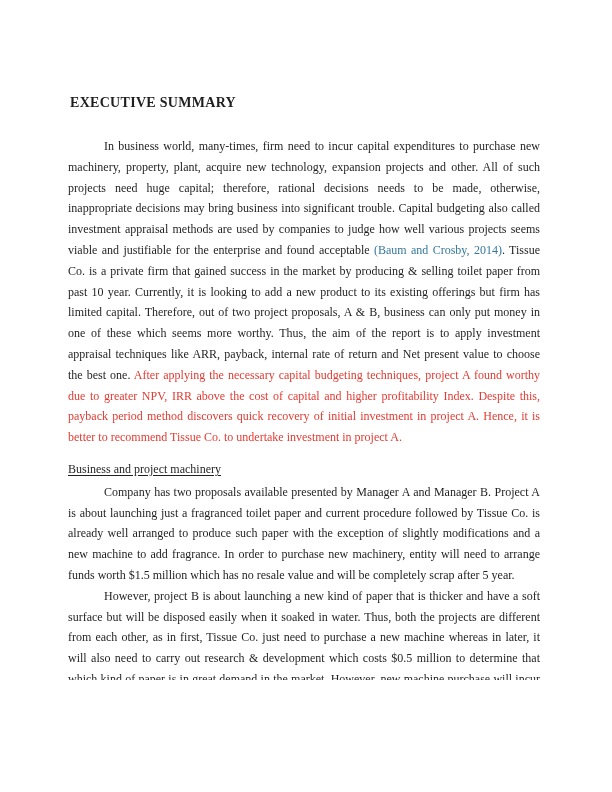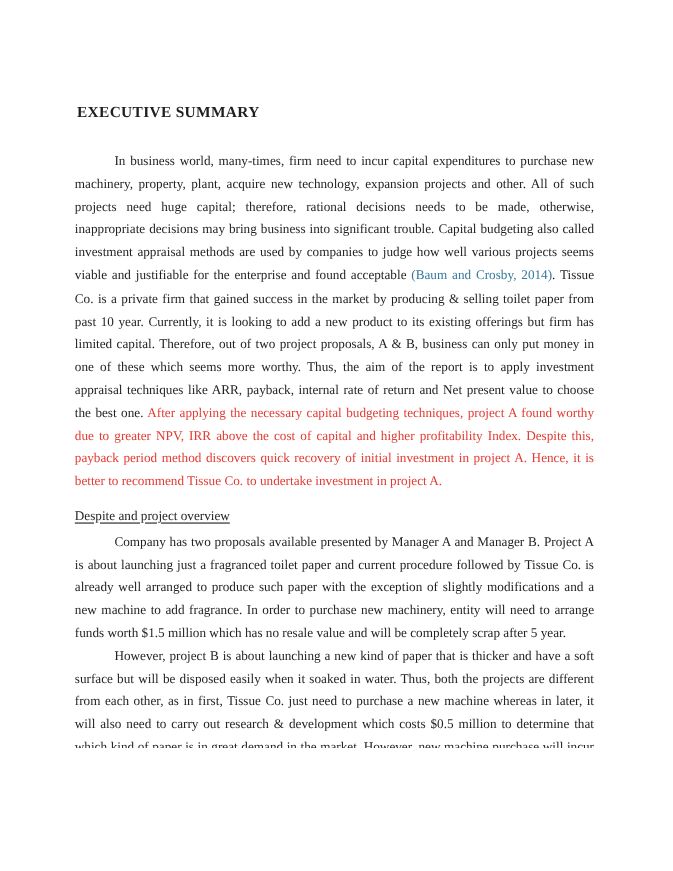--- a/index.html
+++ b/index.html
@@ -75,21 +75,21 @@
 <body>
 
 <div class="page">
 
   <h1 class="doc-title">EXECUTIVE SUMMARY</h1>
 
   <div class="content">
 
     <p class="para first"><span>In business world, many-times, firm need to incur capital expenditures to purchase new machinery, property, plant, acquire new technology, expansion projects and other. All of such projects need huge capital; therefore, rational decisions needs to be made, otherwise, inappropriate decisions may bring business into significant trouble. Capital budgeting also called investment appraisal methods are used by companies to judge how well various projects seems viable and justifiable for the enterprise and found acceptable </span><span class="citation">(Baum and Crosby, 2014)</span><span>. Tissue Co. is a private firm that gained success in the market by producing &amp; selling toilet paper from past 10 year. Currently, it is looking to add a new product to its existing offerings but firm has limited capital. Therefore, out of two project proposals, A &amp; B, business can only put money in one of these which seems more worthy. Thus, the aim of the report is to apply investment appraisal techniques like ARR, payback, internal rate of return and Net present value to choose the best one. </span><span class="red-text">After applying the necessary capital budgeting techniques, project A found worthy due to greater NPV, IRR above the cost of capital and higher profitability Index. Despite this, payback period method discovers quick recovery of initial investment in project A. Hence, it is better to recommend Tissue Co. to undertake investment in project A.</span></p>
 
-    <h2 class="section-heading">Despite and project overview</h2>
+    <h2 class="section-heading">Business and project machinery</h2>
 
     <p class="para">Company has two proposals available presented by Manager A and Manager B. Project A is about launching just a fragranced toilet paper and current procedure followed by Tissue Co. is already well arranged to produce such paper with the exception of slightly modifications and a new machine to add fragrance. In order to purchase new machinery, entity will need to arrange funds worth $1.5 million which has no resale value and will be completely scrap after 5 year.</p>
 
     <p class="para continued">However, project B is about launching a new kind of paper that is thicker and have a soft surface but will be disposed easily when it soaked in water. Thus, both the projects are different from each other, as in first, Tissue Co. just need to purchase a new machine whereas in later, it will also need to carry out research &amp; development which costs $0.5 million to determine that which kind of paper is in great demand in the market. However, new machine purchase will incur cost of $1 million. However, on the other side, fragranced toilet paper already exists in heavy demand. Despite this, manager B also believed that on such project, firm will also incur</p>
 
   </div>
 
   <div class="page-number">1</div>
 
 </div>

